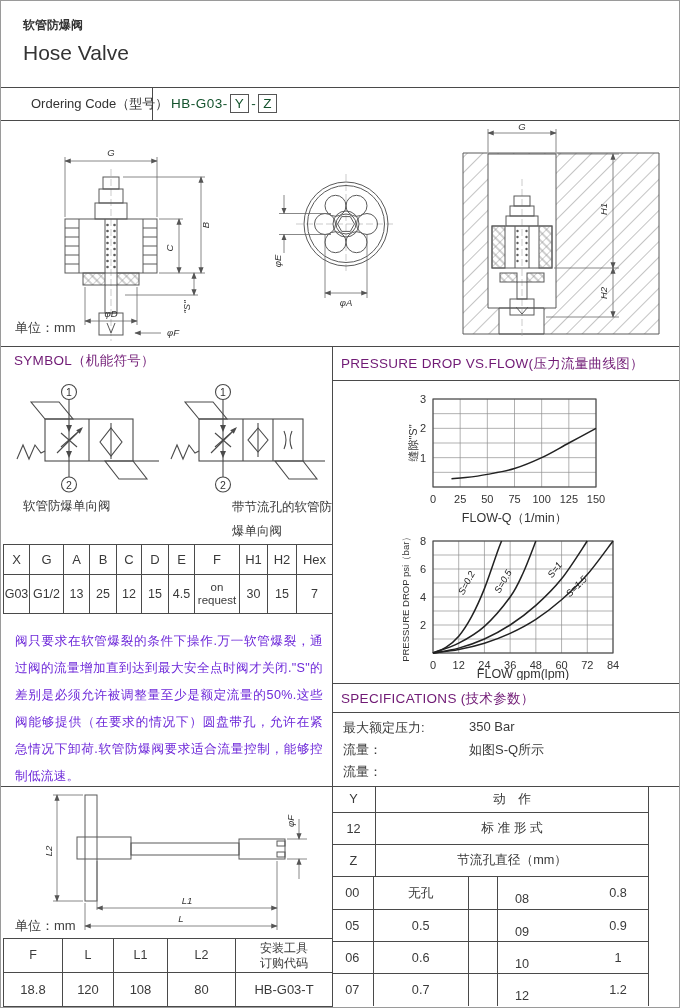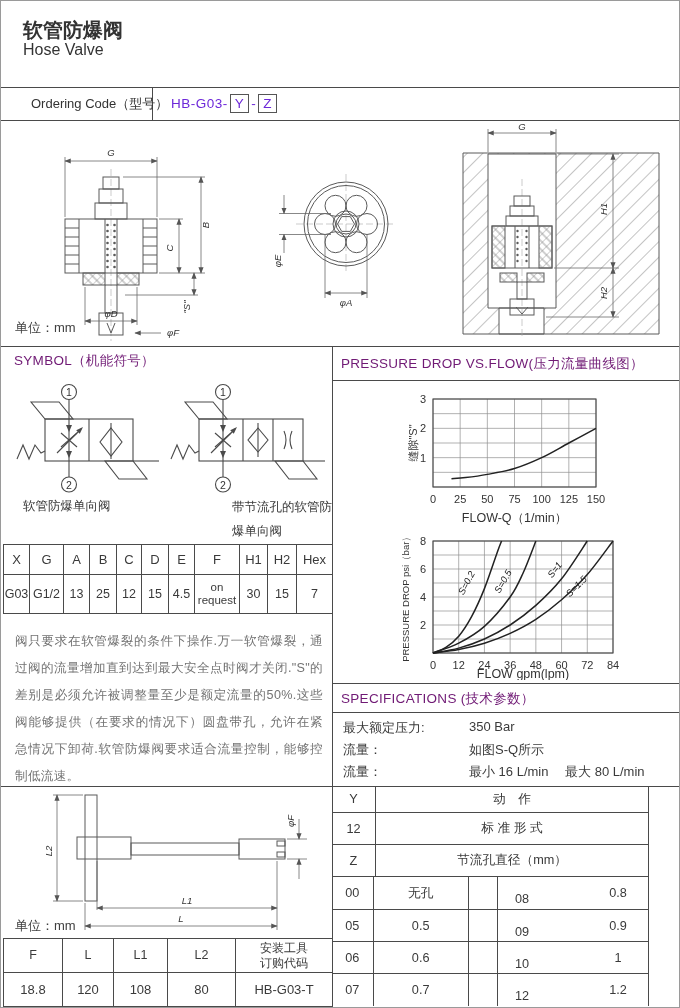--- a/index.html
+++ b/index.html
@@ -2,31 +2,31 @@
 <html><head>
 <meta charset="utf-8">
 <style>
   html,body{margin:0;padding:0;background:#e8e8e8;}
   .page{position:relative;width:680px;height:1008px;background:#fff;margin:0 auto;
         font-family:"Liberation Sans","DejaVu Sans",sans-serif;color:#3a3a3a;overflow:hidden;
         border:1.5px solid #9a9a9a;box-sizing:border-box;}
   .abs{position:absolute;}
   .hline{position:absolute;background:#4a4a4a;height:1.3px;}
   .vline{position:absolute;background:#4a4a4a;width:1.3px;}
-  .title-cn{position:absolute;left:22px;top:16px;font-size:20px;font-weight:600;color:#333;}
-  .title-en{position:absolute;left:22px;top:40px;font-size:16px;font-weight:500;color:#333;}
+  .title-cn{position:absolute;left:22px;top:16px;font-size:12px;font-weight:600;color:#333;}
+  .title-en{position:absolute;left:22px;top:40px;font-size:21px;font-weight:500;color:#333;}
   .ord-label{position:absolute;left:30px;top:94px;font-size:13px;color:#333;}
-  .ord-code{position:absolute;left:170px;top:93px;font-size:13.5px;color:#6d28d9;letter-spacing:.5px;}
+  .ord-code{position:absolute;left:170px;top:93px;font-size:13.5px;color:#14532d;letter-spacing:.5px;}
   .codebox{display:inline-block;border:1px solid #555;padding:0 4px;margin:0 2px;line-height:17px;}
   .unit-label{position:absolute;font-size:13px;color:#404040;}
   .sec-title{position:absolute;font-size:13.5px;font-weight:500;color:#701a75;letter-spacing:.3px;}
   .caption{position:absolute;font-size:12.5px;color:#3a3a3a;}
   .preline{white-space:pre-line;}
   .desc{position:absolute;left:14px;top:627px;width:308px;font-size:12.6px;line-height:27px;
-        color:#737373;text-align:justify;letter-spacing:.3px;}
+        color:#6d28d9;text-align:justify;letter-spacing:.3px;}
   table.dt{position:absolute;border-collapse:collapse;table-layout:fixed;}
   table.dt td,table.dt th{border:1.2px solid #4a4a4a;text-align:center;vertical-align:middle;
         font-weight:400;color:#3a3a3a;padding:0;}
   .dim-table{left:2px;top:543px;width:329px;}
   .dim-table th{font-size:13px;height:29px;}
   .dim-table td{font-size:12.5px;height:38px;}
   .dim-table td.small{font-size:11.5px;line-height:1.15;}
   .tool-table{left:2px;top:937px;width:330px;}
   .tool-table th{font-size:12.5px;height:33px;line-height:1.25;}
   .tool-table td{font-size:13px;height:33px;}
@@ -414,21 +414,20 @@
   <div class="spec-row" style="top:718px;">
     <span class="lab">最大额定压力:</span>
     <span>350  Bar</span>
   </div>
   <div class="spec-row" style="top:740px;">
     <span class="lab">流量：</span>
     <span>如图S-Q所示</span>
   </div>
   <div class="spec-row" style="top:762px;">
     <span class="lab">流量：</span>
-    <span>最小 16 L/min　 最大 80 L/min</span>
   </div>
 
   <div class="hline" style="left:0;top:785px;width:680px;"></div>
 
   <svg class="abs" style="left:0;top:788px;" width="332" height="146" viewBox="0 0 332 146">
     <defs>
       <marker id="ar2" viewBox="0 0 10 10" refX="9" refY="5" markerWidth="8" markerHeight="8" orient="auto-start-reverse">
         <path d="M0,1 L10,5 L0,9 z" fill="#555"></path>
       </marker>
     </defs>

